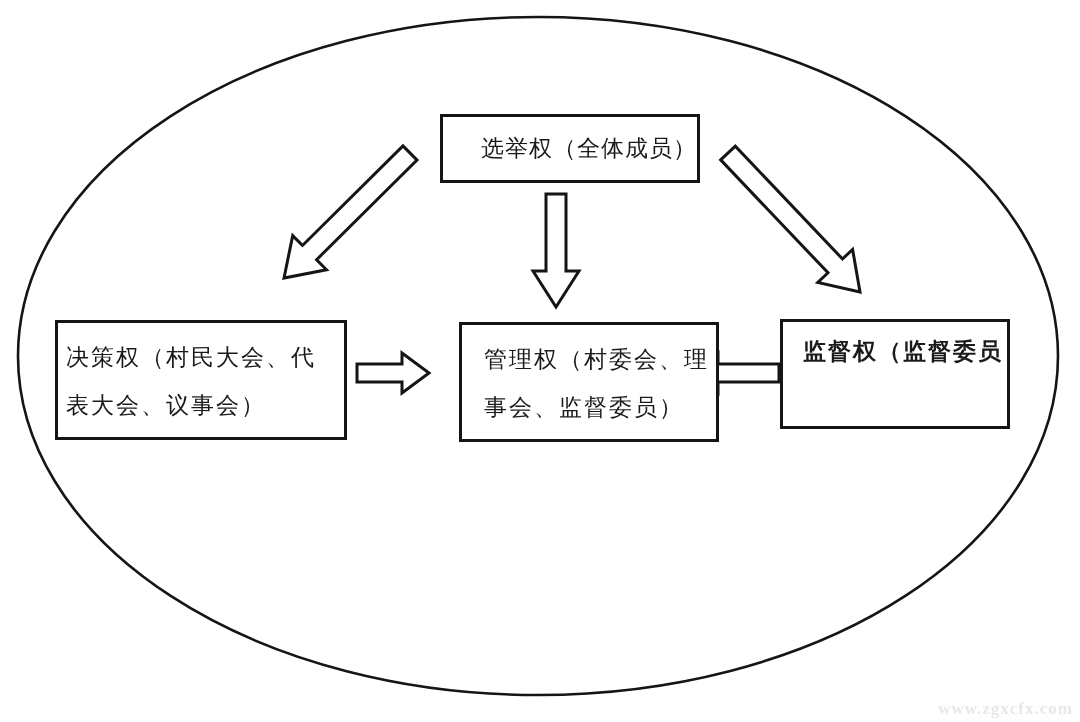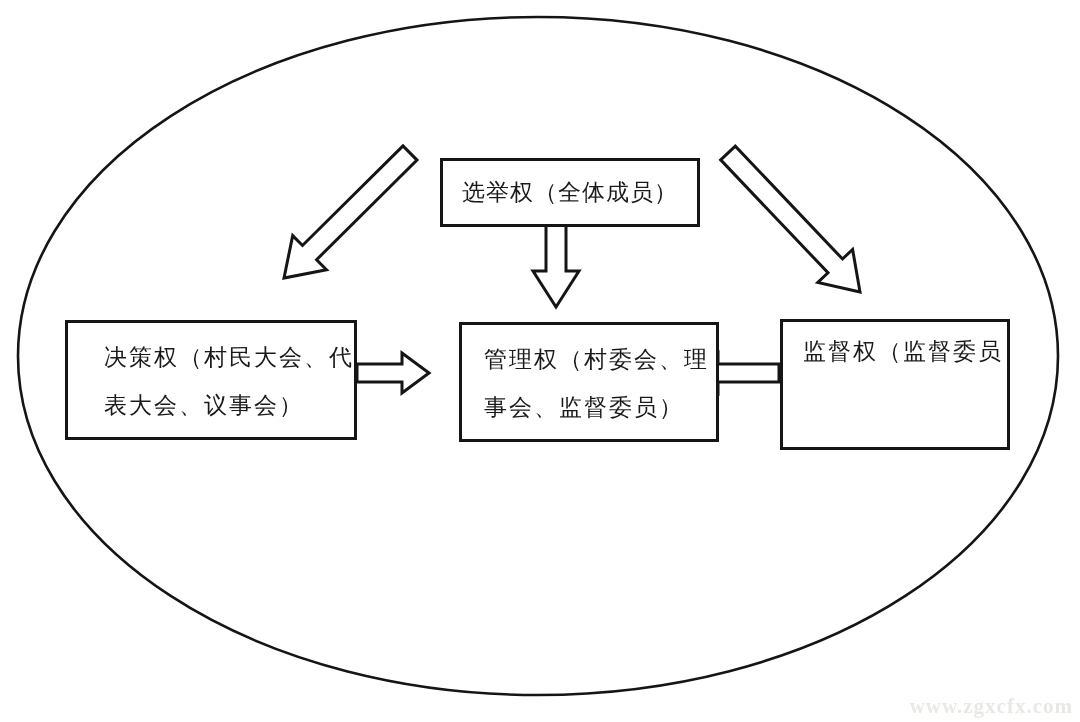--- a/index.html
+++ b/index.html
@@ -42,47 +42,47 @@
     color: #1a1a1a;
     font-size: 23px;
     letter-spacing: 2px;
     line-height: 48px;
   }
   .node-election {
     left: 440px; top: 114px;
     width: 260px; height: 69px;
     display: flex;
     align-items: center;
-    justify-content: center;
+    justify-content: flex-end;
     letter-spacing: 1px;
-    margin-top: 44px;
   }
   .node-decision {
-    left: 65px; top: 320px;
+    left: 55px; top: 320px;
     width: 292px; height: 120px;
-    padding: 11px 0 0 36px;
+    padding: 11px 0 0 8px;
   }
   .node-management {
     left: 430px; top: 322px;
     width: 260px; height: 120px;
     padding: 11px 0 0 22px;
     margin-left: 29px;
   }
   .node-supervision {
     left: 780px; top: 319px;
-    width: 230px; height: 131px;
+    width: 230px; height: 110px;
     padding: 7px 0 0 20px;
     line-height: 46px;
+    font-weight: bold;
   }
   .node .line { display: block; white-space: nowrap; }
   .watermark {
     position: absolute;
     right: 7px;
     bottom: 3px;
-    font-size: 21px;
+    font-size: 17px;
     font-weight: bold;
     letter-spacing: 1px;
     color: var(--watermark);
     user-select: none;
   }
 </style>
 </head>
 <body>
 
 <div class="canvas">

